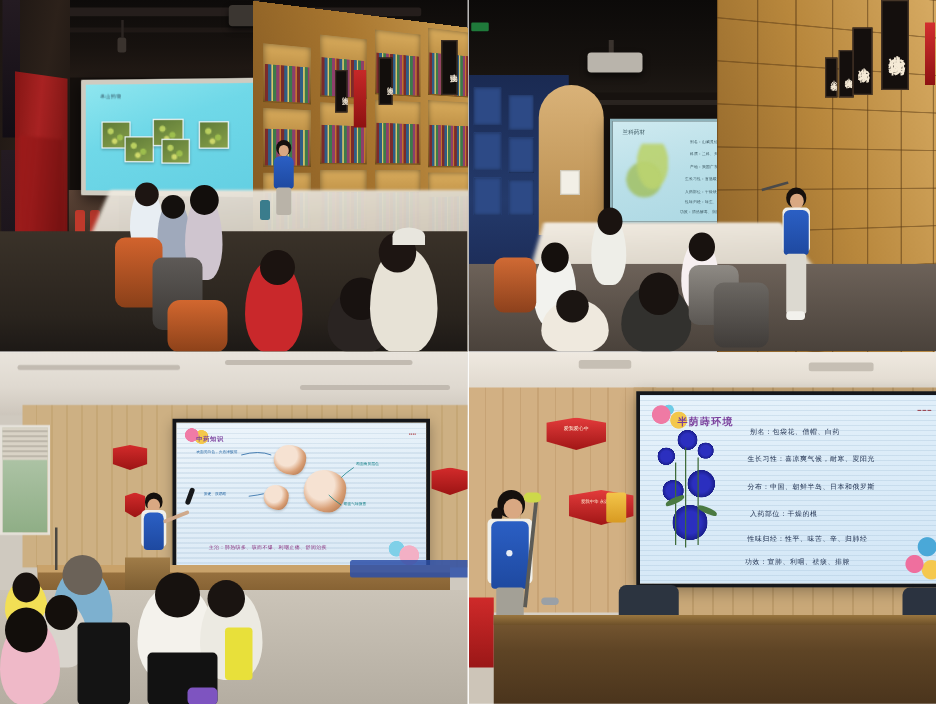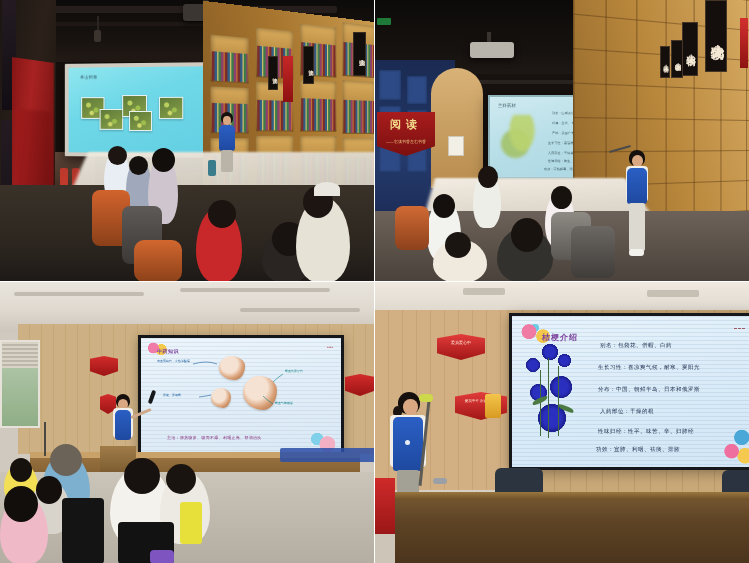--- a/index.html
+++ b/index.html
@@ -321,24 +321,20 @@
       <div class="bluecell" style="left:4px;top:10px;width:22px;height:30px;"></div>
       <div class="bluecell" style="left:4px;top:46px;width:22px;height:30px;"></div>
       <div class="bluecell" style="left:4px;top:82px;width:22px;height:30px;"></div>
       <div class="bluecell" style="left:32px;top:16px;width:20px;height:28px;"></div>
       <div class="bluecell" style="left:32px;top:50px;width:20px;height:28px;"></div>
       <div class="bluecell" style="left:32px;top:84px;width:20px;height:28px;"></div>
     </div>
     <div class="abs woodarch"></div>
     <div class="abs" style="left:73px;top:136px;width:14px;height:18px;background:#f2efe6;border:1px solid #cfc8b8;"></div>
 
-    <div class="abs redbanner">
-      <div class="rbtext">阅读</div>
-      <div class="rbsub">——它满书香左右书香</div>
-    </div>
 
     <div class="abs screen">
       <div class="abs s2title">兰科药材</div>
       <div class="abs orchid soft"></div>
       <div class="s2row" style="left:62px;top:14px;">别名：山威灵仙、紫兰、兰草</div>
       <div class="s2row" style="left:62px;top:24px;">科属：兰科、天麻属</div>
       <div class="s2row" style="left:62px;top:34px;">产地：我国广东、广西、云南</div>
       <div class="s2row" style="left:58px;top:44px;">生长习性：喜温暖湿润、半荫蒔环境</div>
       <div class="s2row" style="left:58px;top:54px;">入药部位：干燥块茎及根</div>
       <div class="s2row" style="left:58px;top:62px;">性味归经：味生、性平</div>
@@ -467,21 +463,21 @@
     <div class="abs ceilslot" style="left:272px;top:8px;width:52px;"></div>
     <div class="abs woodwall"></div>
     <div class="abs woodwall2"></div>
 
     <div class="abs led">
       <div class="ledlines"></div>
       <div class="abs" style="left:3px;top:4px;width:40px;height:26px;
         background:radial-gradient(circle at 35% 45%,#ef7aa4 0 24%,transparent 26%),
                    radial-gradient(circle at 70% 62%,#f3c74c 0 20%,transparent 22%),
                    radial-gradient(circle at 50% 30%,#6ecbe6 0 14%,transparent 16%);"></div>
-      <div class="abs s4title">桔梗介绍</div>
+      <div class="abs s4title">半荫蒔环境</div>
       <div class="abs" style="right:6px;top:10px;font-size:3px;color:#9c4a56;letter-spacing:1px;">▬▬▬</div>
 
       <div class="abs" style="left:12px;top:24px;width:62px;height:112px;">
         <div class="bellflower" style="left:18px;top:4px;width:16px;height:16px;"></div>
         <div class="bellflower" style="left:34px;top:14px;width:13px;height:13px;"></div>
         <div class="bellflower" style="left:2px;top:18px;width:14px;height:14px;"></div>
         <div class="bellflower" style="left:26px;top:36px;width:22px;height:22px;"></div>
         <div class="bellflower" style="left:6px;top:44px;width:17px;height:17px;"></div>
         <div class="bellflower" style="left:14px;top:64px;width:28px;height:28px;"></div>
         <div class="stem" style="left:24px;top:18px;height:80px;"></div>

